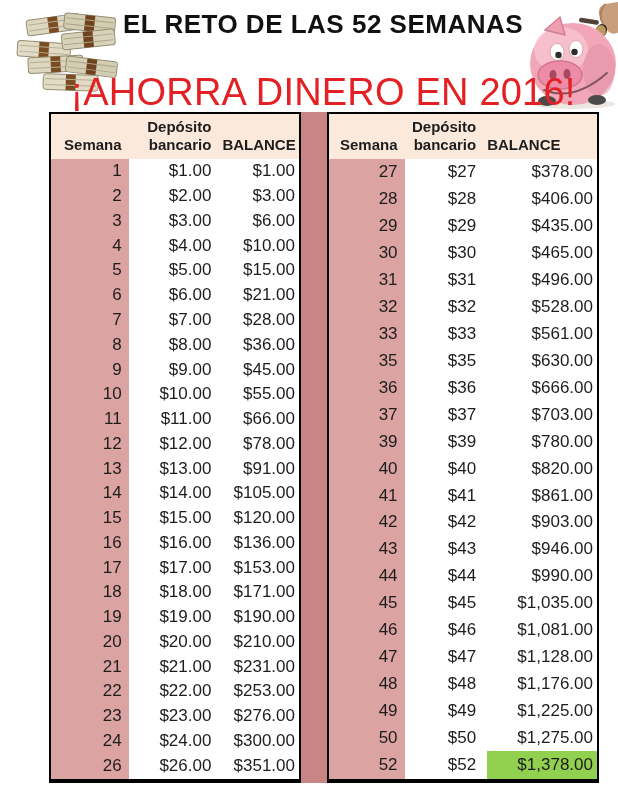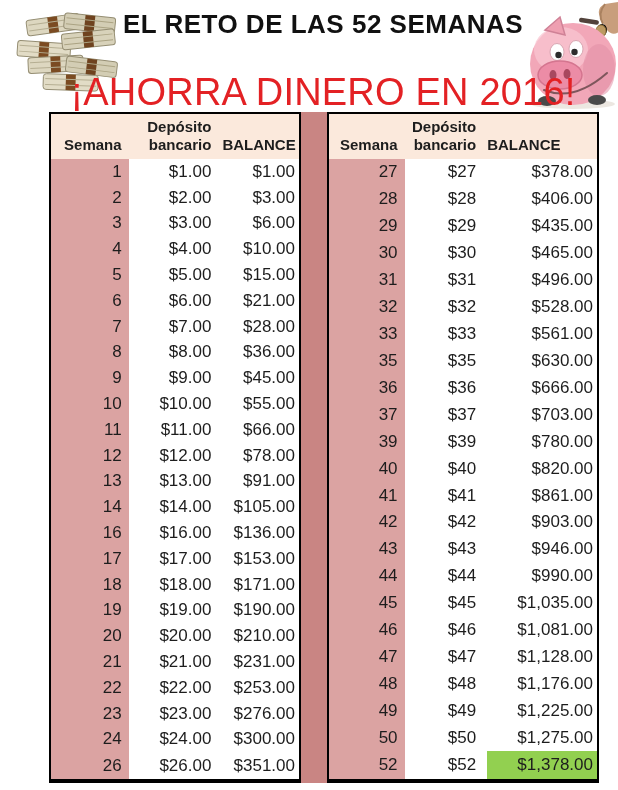--- a/index.html
+++ b/index.html
@@ -238,20 +238,25 @@
             <td class="deposit">$13.00</td>
             <td class="balance">$91.00</td>
           </tr>
 
           <tr>
             <td class="week">14</td>
             <td class="deposit">$14.00</td>
             <td class="balance">$105.00</td>
           </tr>
 
+          <tr>
+            <td class="week">15</td>
+            <td class="deposit">$15.00</td>
+            <td class="balance">$120.00</td>
+          </tr>
 
           <tr>
             <td class="week">16</td>
             <td class="deposit">$16.00</td>
             <td class="balance">$136.00</td>
           </tr>
 
           <tr>
             <td class="week">17</td>
             <td class="deposit">$17.00</td>

